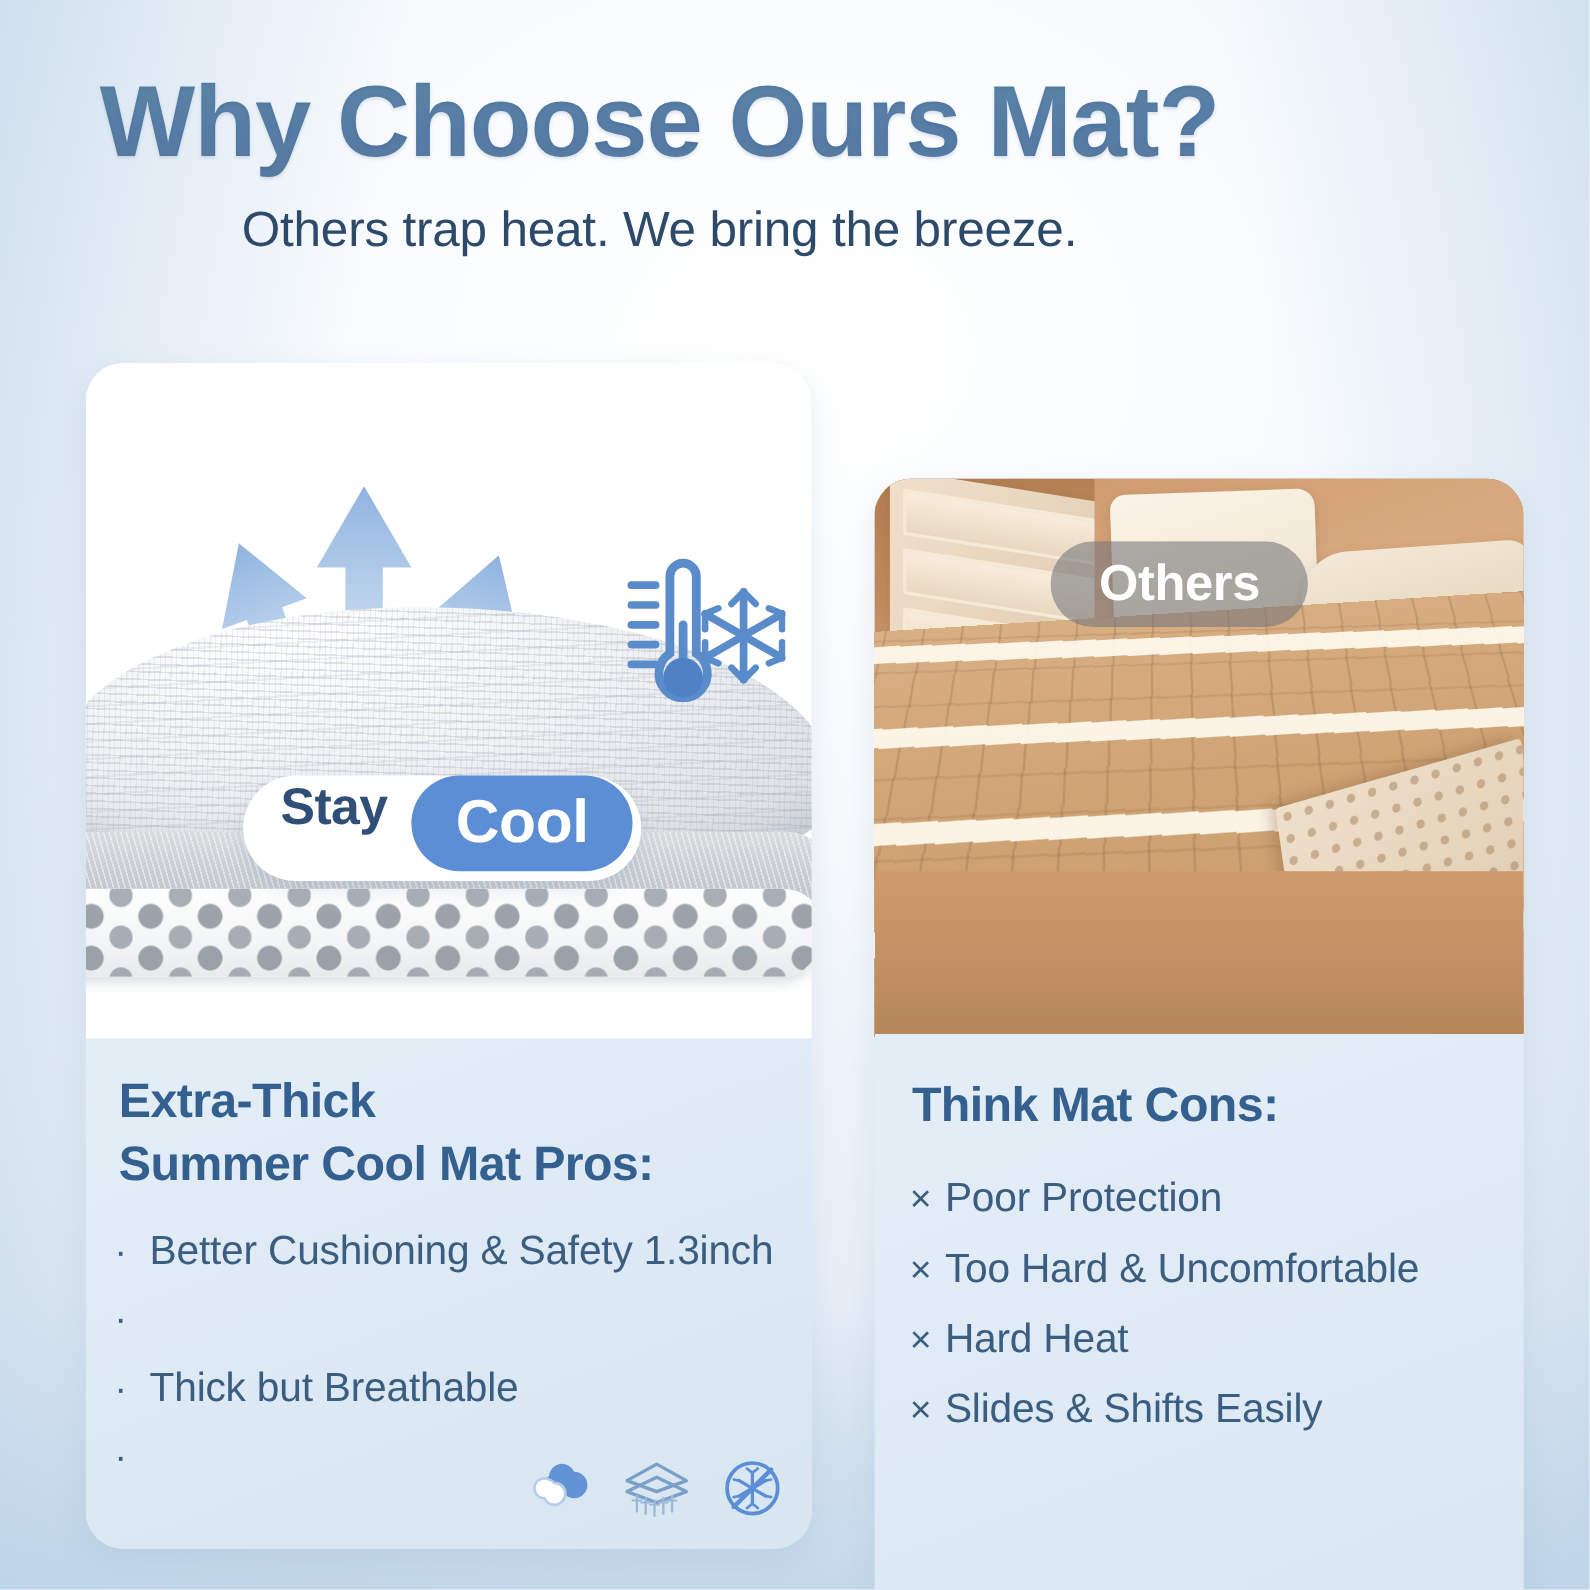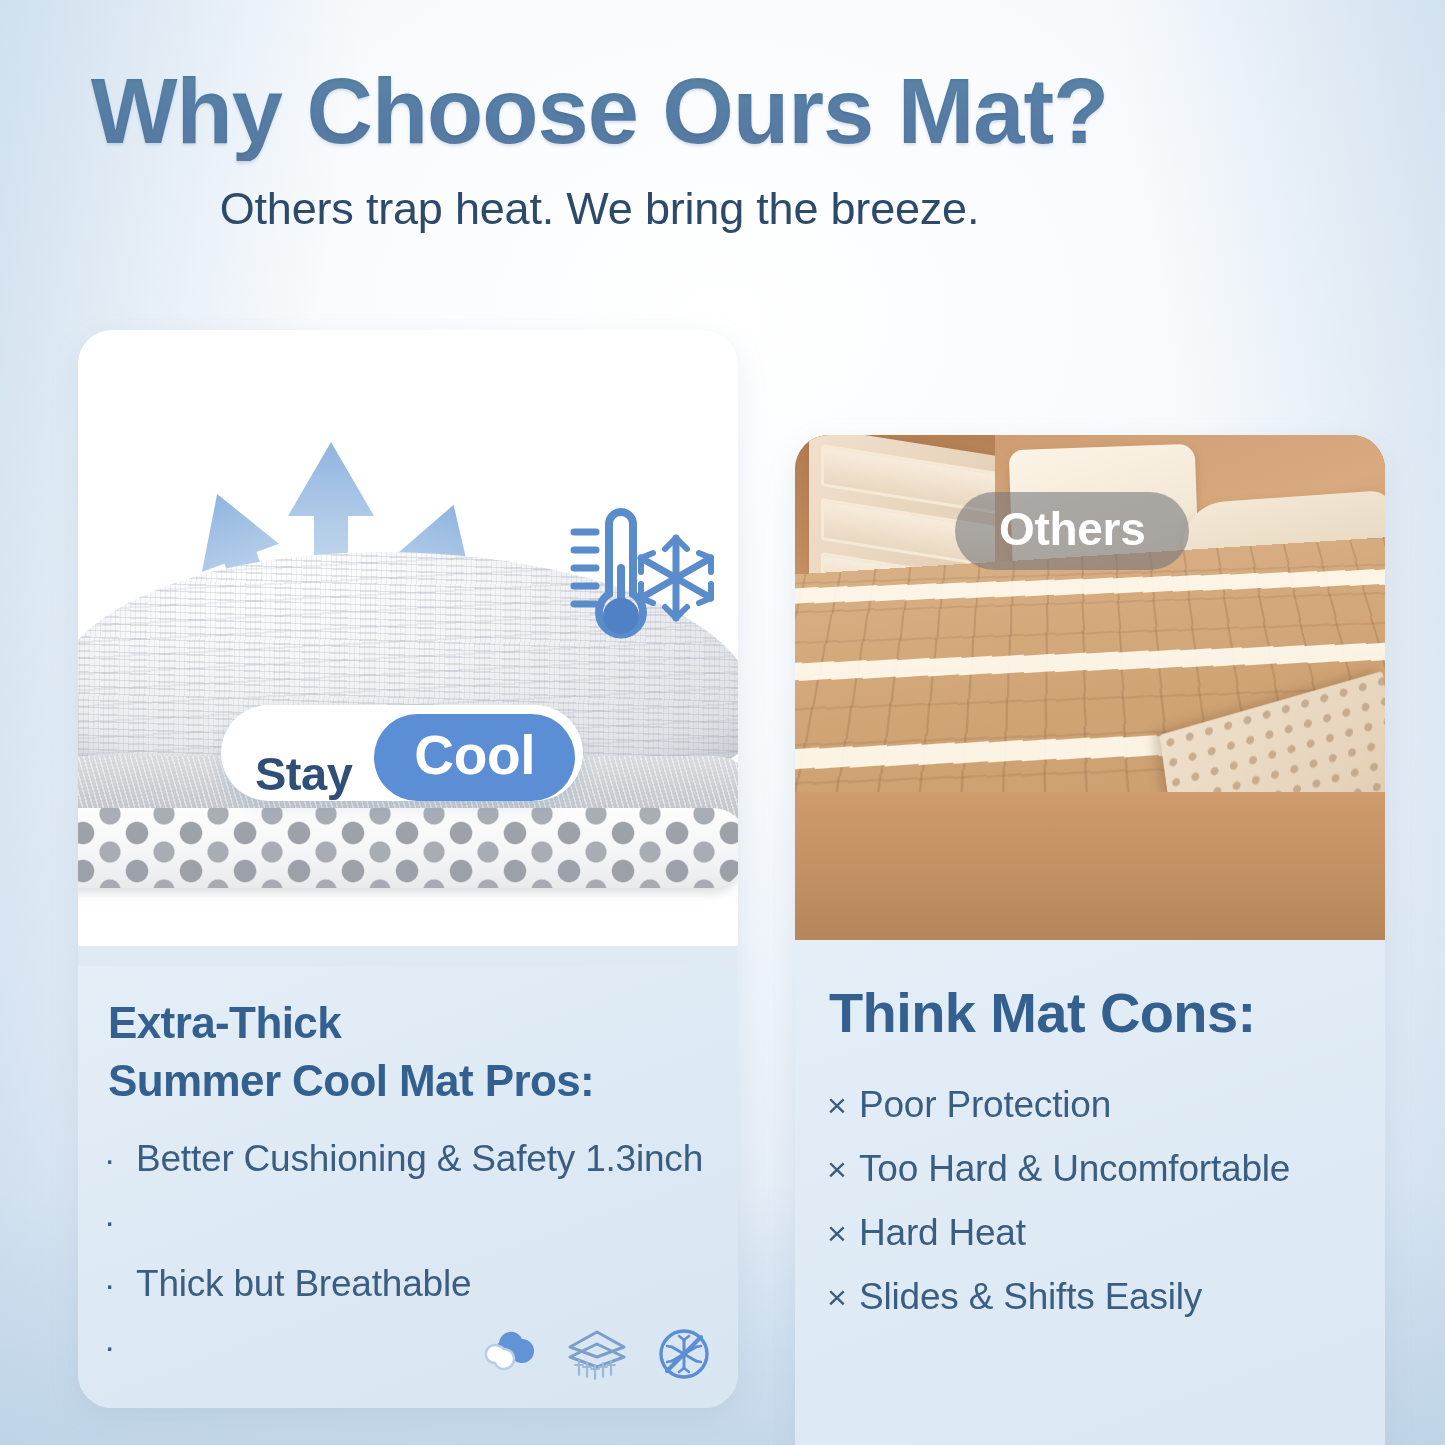--- a/index.html
+++ b/index.html
@@ -67,21 +67,21 @@
     box-shadow: 0 10px 28px rgba(140,165,190,.18);
   }
   .card-left  { left: 78px;  top: 330px; width: 660px; height: 1078px; }
   .card-right { left: 795px; top: 435px; width: 590px; height: 1221px; }
 
   .card-body {
     position: absolute;
     left: 0; right: 0; bottom: 0;
     background: linear-gradient(160deg, #e4eef7 0%, #dde9f4 50%, #d8e6f2 100%);
   }
-  .card-left  .card-body { top: 614px; margin-top: 22px; }
+  .card-left  .card-body { top: 614px; }
   .card-right .card-body { top: 505px; }
 
   
   .stage {
     position: absolute;
     left: 0; top: 0; width: 100%; height: 616px;
     background: #ffffff;
     overflow: hidden;
   }
 
@@ -152,21 +152,21 @@
     opacity: .85;
   }
 
   
   .badge-stay {
     position: absolute;
     left: 143px; top: 375px;
     height: 96px;
     padding: 0 8px 0 34px;
     display: flex;
-    align-items: flex-end;
+    align-items: flex-start;
     gap: 22px;
     background: #ffffff;
     border-radius: 48px;
     box-shadow: 0 6px 16px rgba(120,150,185,.22);
     z-index: 4;
   }
   .badge-stay-text {
     font-size: 47px;
     font-weight: 700;
     color: #2f4f78;
@@ -301,21 +301,21 @@
     z-index: 4;
   }
 
   
   .card-heading {
     color: #34608f;
     font-weight: 700;
     letter-spacing: -0.6px;
   }
   .card-left .card-heading  { font-size: 44px; line-height: 1.32; padding: 28px 0 0 30px; }
-  .card-right .card-heading { font-size: 56px; line-height: 1.32; padding: 36px 0 0 34px; }
+  .card-right .card-heading { font-size: 44px; line-height: 1.32; padding: 36px 0 0 34px; }
 
   .feature-list { list-style: none; padding: 0; margin: 0; }
   .card-left .feature-list  { margin: 28px 0 0 26px; }
   .card-right .feature-list { margin: 34px 0 0 32px; }
 
   .feature-item {
     display: flex;
     align-items: baseline;
     gap: 12px;
     font-size: 37px;

